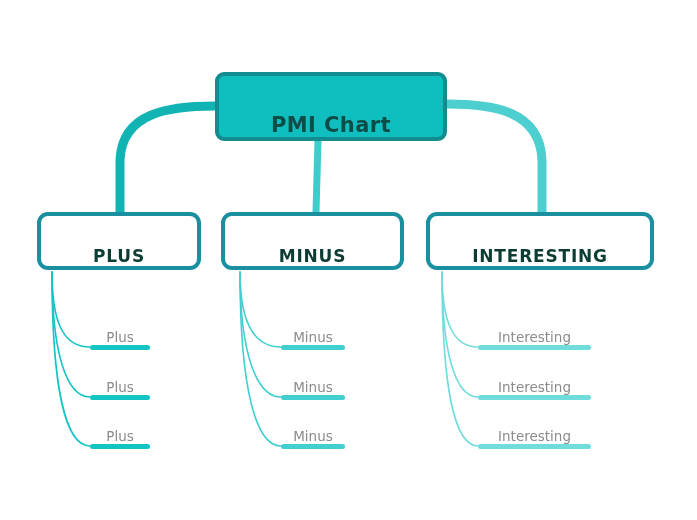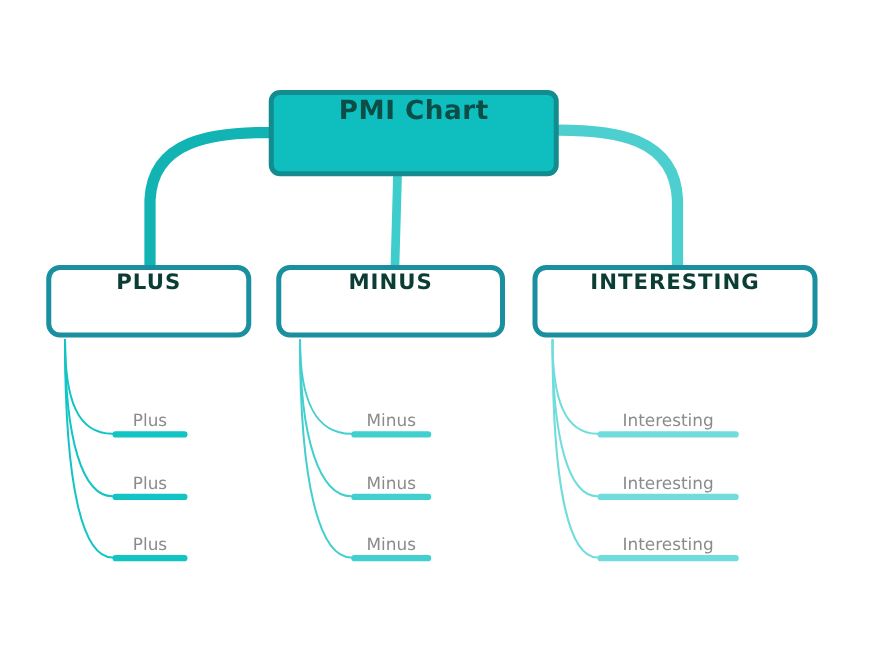--- a/index.html
+++ b/index.html
@@ -28,21 +28,21 @@
     width: 697px;
     height: 520px;
     pointer-events: none;
   }
 
   
   .node {
     position: absolute;
     box-sizing: border-box;
     display: flex;
-    align-items: flex-start;
+    align-items: flex-end;
     justify-content: center;
     text-align: center;
   }
 
   .root-node {
     left: 215px;
     top: 72px;
     width: 232px;
     height: 69px;
     background: #0fbfbf;

